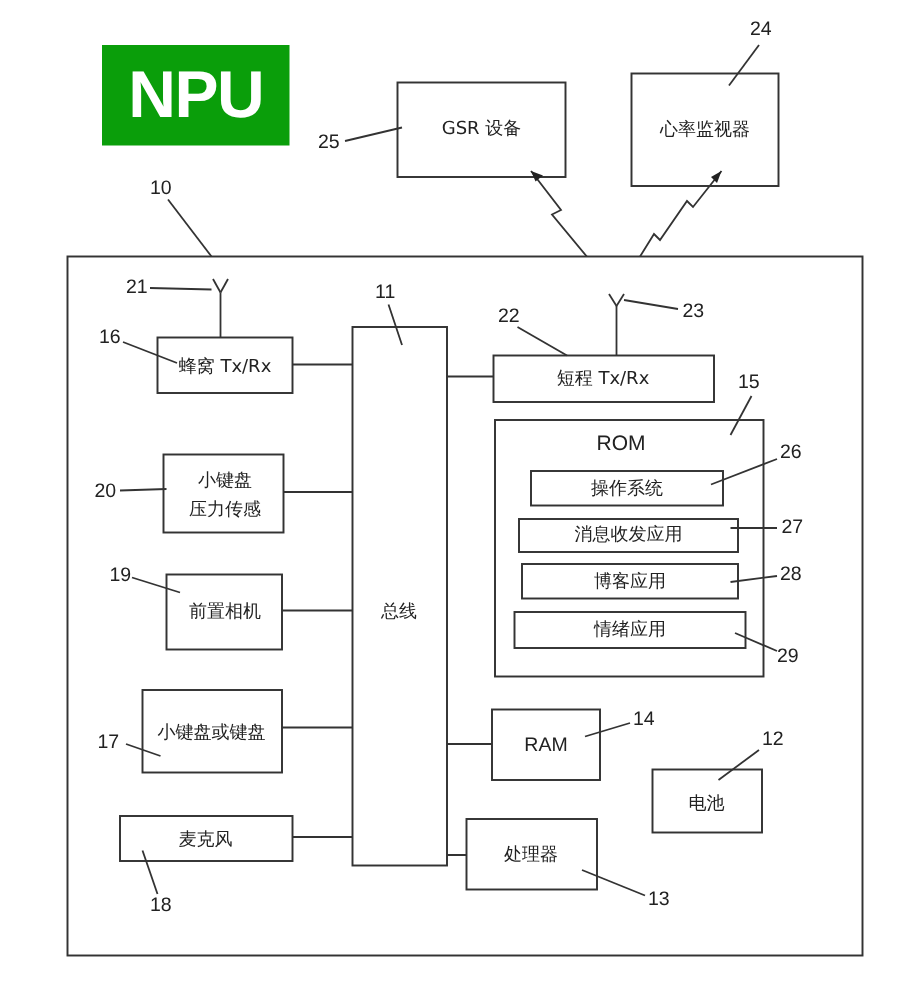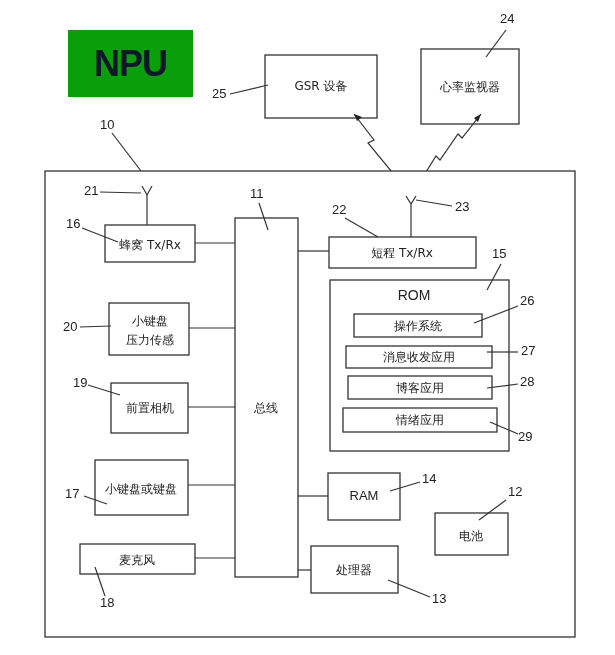--- a/index.html
+++ b/index.html
@@ -1,18 +1,18 @@
 <!DOCTYPE html>
 <html><head>
 <meta charset="utf-8">
 <style>
   html, body { margin:0; padding:0; background:#ffffff; }
   body { width:615px; height:655px; position:relative; overflow:hidden; font-family:"DejaVu Sans", sans-serif; }
   #logo { position:absolute; left:68px; top:30px; width:125px; height:67px; background:#0a9e0a; display:flex; align-items:center; justify-content:center; }
-  #logo span { color:#0f172a; font-family:"Liberation Sans", sans-serif; font-weight:bold; font-size:36px; letter-spacing:-1px; }
+  #logo span { color:#ffffff; font-family:"Liberation Sans", sans-serif; font-weight:bold; font-size:44px; letter-spacing:-1px; }
   svg { position:absolute; left:0; top:0; }
   .box { fill:#ffffff; stroke:#333; stroke-width:1.3; }
   .ln { stroke:#333; stroke-width:1.2; fill:none; }
   .lbl { font-family:"DejaVu Sans", sans-serif; font-size:12px; fill:#222; text-anchor:middle; dominant-baseline:middle; }
   .lbl-latin { font-family:"Liberation Sans", sans-serif; font-size:13px; fill:#222; text-anchor:middle; dominant-baseline:middle; }
   .num { font-family:"Liberation Sans", sans-serif; font-size:13px; fill:#222; dominant-baseline:middle; }
 </style>
 </head>
 <body>
 

